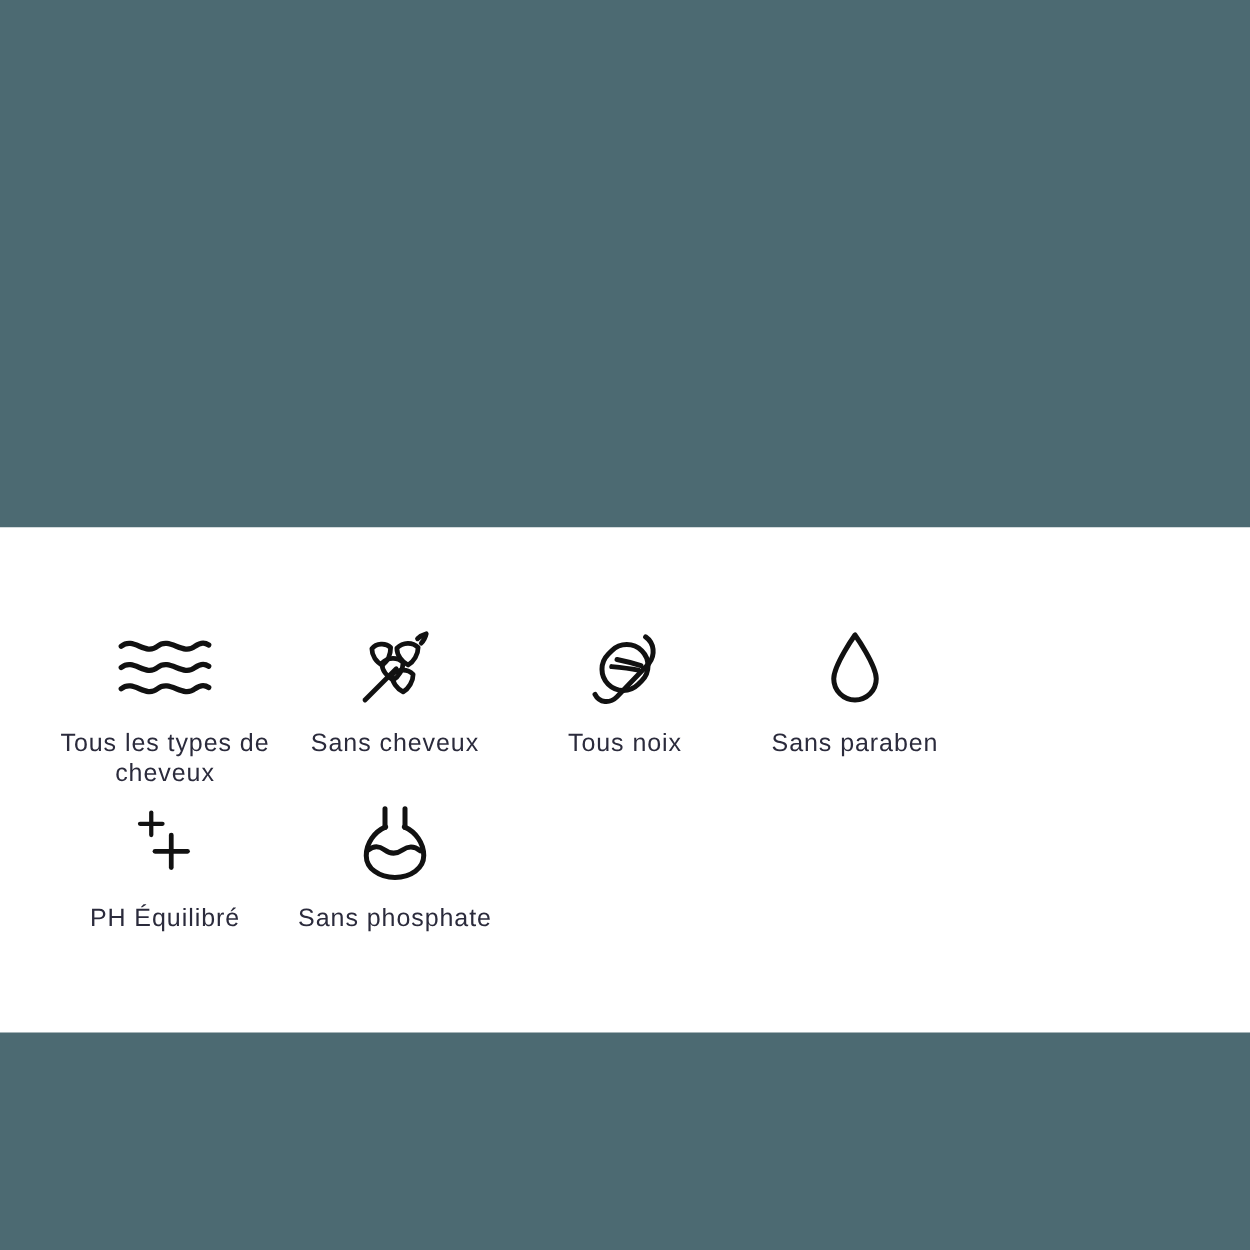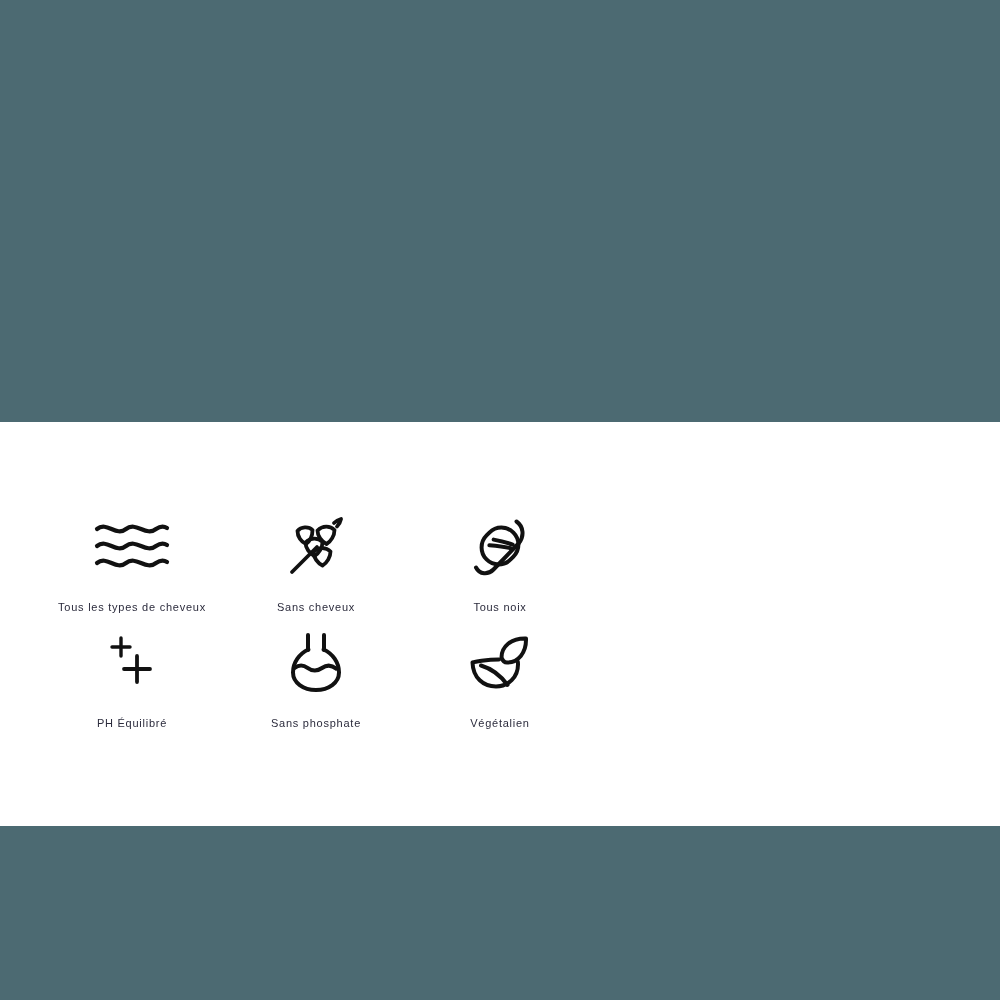--- a/index.html
+++ b/index.html
@@ -63,21 +63,21 @@
     display: flex;
     align-items: center;
     justify-content: center;
     margin-bottom: 16px;
   }
   .feature-icon svg {
     display: block;
     overflow: visible;
   }
   .feature-label {
-    font-size: 11px;
+    font-size: 20px;
     line-height: 24px;
     letter-spacing: 0.75px;
     color: #2b2b3c;
     font-family: "Liberation Sans", sans-serif;
     max-width: 175px;
   }
   .row-2 .feature-icon {
     height: 62px;
     margin-bottom: 18px;
   }
@@ -126,20 +126,28 @@
             <g transform="rotate(-45 28 29)">
               <rect x="9" y="12" width="38" height="34" rx="17"></rect>
               <path d="M21 21 C26 27, 30 32, 34 38"></path>
               <path d="M28 20 C32 26, 35 31, 38 37"></path>
             </g>
           </svg>
         </span>
         <span class="feature-label">Tous noix</span>
       </div>
 
+      <div class="feature-item">
+        <span class="feature-icon">
+          <svg width="42" height="58" viewBox="0 0 42 58" fill="none" stroke="#111111" stroke-width="4" stroke-linecap="round" stroke-linejoin="round">
+            <path d="M21 3 C21 3 4 27 4 38 C4 47.4 11.6 55 21 55 C30.4 55 38 47.4 38 38 C38 27 21 3 21 3 Z"></path>
+          </svg>
+        </span>
+        <span class="feature-label">Sans paraben</span>
+      </div>
 
     </div>
 
     <div class="feature-grid row-2">
 
       <div class="feature-item">
         <span class="feature-icon">
           <svg width="56" height="56" viewBox="0 0 56 56" fill="none" stroke="#111111" stroke-linecap="round">
             <g stroke-width="3.4">
               <path d="M17 4 L17 22"></path>
@@ -161,30 +169,20 @@
             <path d="M34 3 L34 18"></path>
             <path d="M18.5 17.5 C9.5 21.5 3 30.4 3 40.5 C3 50.7 13.3 58 26 58 C38.7 58 49 50.7 49 40.5 C49 30.4 42.5 21.5 33.5 17.5"></path>
             <path d="M4.6 36 C9 32.5 13 32.5 17.5 35.8 C22.5 39.5 27 39.5 32 36 C36.5 32.8 41.5 32.8 46.2 36.6"></path>
           </svg>
         </span>
         <span class="feature-label">Sans phosphate</span>
       </div>
 
 
 
-      <div class="feature-item">
-        <span class="feature-icon">
-          <svg width="62" height="54" viewBox="0 0 62 54" fill="none" stroke="#111111" stroke-width="4" stroke-linecap="round" stroke-linejoin="round">
-            <path d="M32.5 22.5 C32.5 11.5 42 3 57 3.5 C57.5 18 49 27.5 38 27.5 C35.5 27.5 33.5 25.5 32.5 22.5 Z"></path>
-            <path d="M30 24.5 C17.5 24.5 5 27 3.5 27.5 C4 43 14.5 51.5 27 51.5 C39.5 51.5 49 42 49 29.5 C49 28.5 49 27.5 48.8 26.8"></path>
-            <path d="M12 30.5 C22 33.5 32 41 38.5 50"></path>
-          </svg>
-        </span>
-        <span class="feature-label">Végétalien</span>
-      </div>
 
     </div>
 
   </div>
 
   <div class="band-bottom"></div>
 
 </div>
 
 </body></html>

